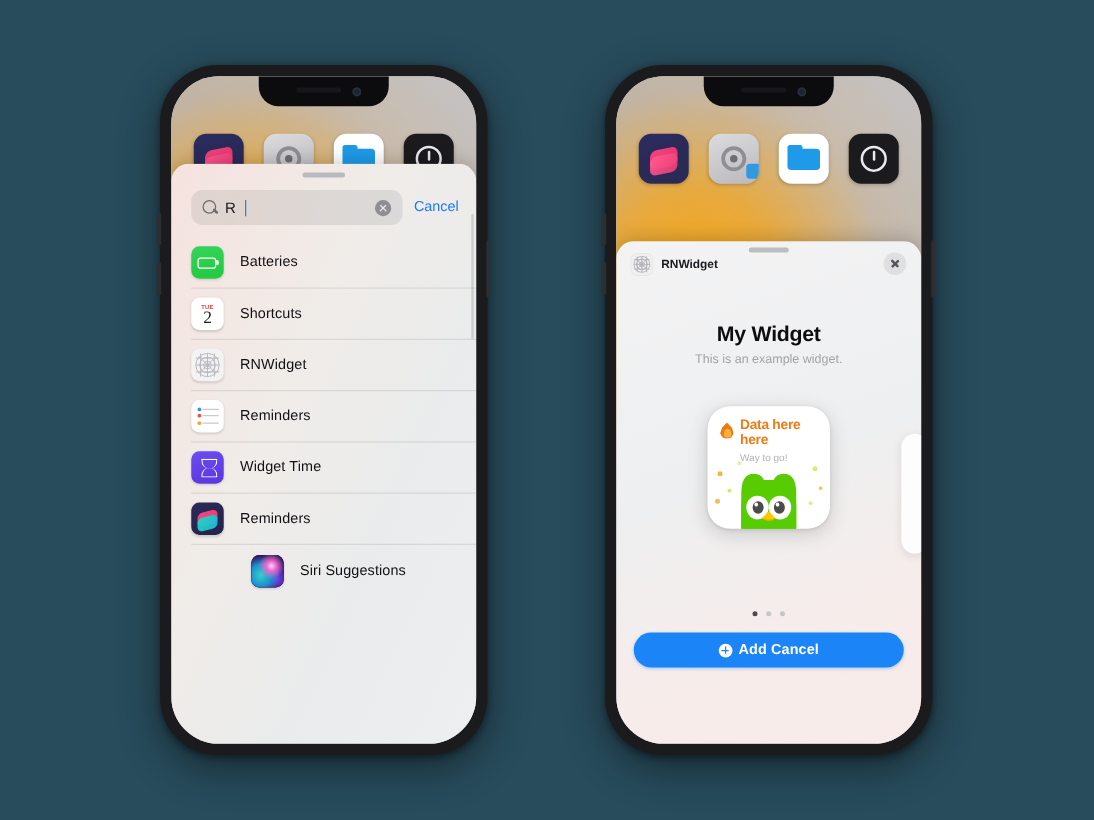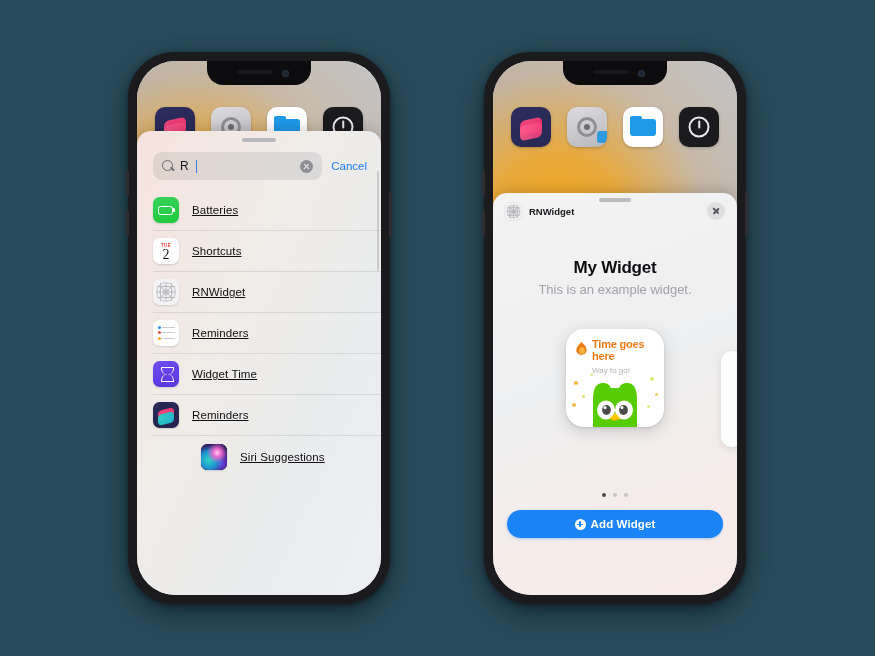--- a/index.html
+++ b/index.html
@@ -148,21 +148,21 @@
   .cancel { font-size:11.5px; color:#1a7cf0; flex:none; }
 
   
   .applist { padding:0 0 0 16px; }
   .approw {
     display:flex; align-items:center; gap:13px;
     height:41px;
     border-bottom:1px solid rgba(0,0,0,.085);
   }
   .approw:last-child { border-bottom:none;padding-left:48px; }
-  .approw .label { font-size:11.5px; color:#111114; letter-spacing:.1px;text-decoration:underline; }
+  .approw .label { font-size:11.5px; color:#111114; letter-spacing:.1px; }
   .listicon { width:26px; height:26px; border-radius:6.5px; position:relative; flex:none;
       box-shadow:0 1px 2px rgba(0,0,0,.14); overflow:hidden; }
 
   
   .li-batteries { background:linear-gradient(170deg,#36d35a,#22c93f); }
   .li-batteries .bb { position:absolute; left:4.5px; top:8.5px; width:15px; height:9px;
       border:1.6px solid #fff; border-radius:2.5px; }
   .li-batteries .bt { position:absolute; left:20px; top:11px; width:2px; height:4px;
       background:#fff; border-radius:0 1.5px 1.5px 0; }
 
@@ -229,21 +229,21 @@
   .closebtn { margin-left:auto; width:18px; height:18px; border-radius:50%;
       background:rgba(120,120,128,.15); position:relative; flex:none; }
   .closebtn::before, .closebtn::after {
       content:""; position:absolute; left:4.8px; top:8.2px; width:8.4px; height:1.5px;
       background:#56565c; border-radius:1px; }
   .closebtn::before { transform:rotate(45deg); }
   .closebtn::after  { transform:rotate(-45deg); }
 
   .whead { text-align:center; margin-top:34px; }
   .whead .wt { font-size:17px; font-weight:bold; color:#0d0d10; letter-spacing:-.2px; }
-  .whead .ws { font-size:13px; color:#a3a3a8; margin-top:4px; }
+  .whead .ws { font-size:10px; color:#a3a3a8; margin-top:4px; }
 
   
   .carousel { position:relative; height:150px; margin-top:28px; }
   .peek {
     position:absolute; top:26px; width:22px; height:96px;
     background:#fdfdfd; border-radius:13px;
     box-shadow:0 2px 8px rgba(0,0,0,.10);
   }
   .peek.rightpeek { right:-6px; }
 
@@ -491,21 +491,21 @@
       <div class="whead">
         <div class="wt">My Widget</div>
         <div class="ws">This is an example widget.</div>
       </div>
 
       <div class="carousel">
         <div class="peek rightpeek"></div>
 
         <div class="wcard">
           <span class="flame"></span>
-          <span class="ttl">Time goes here</span>
+          <span class="ttl">Data here here</span>
           <span class="sub">Way to go!</span>
 
           <span class="sparkle sp1"></span>
           <span class="sparkle sp2"></span>
           <span class="sparkle sp3"></span>
           <span class="sparkle sp4"></span>
           <span class="sparkle sp5"></span>
           <span class="sparkle sp6"></span>
           <span class="sparkle sp7"></span>
 
@@ -527,18 +527,18 @@
       </div>
 
       <div class="dots">
         <span class="dot on"></span>
         <span class="dot"></span>
         <span class="dot"></span>
       </div>
 
       <div class="addbtn">
         <span class="plusicon"></span>
-        <span class="lab">Add Widget</span>
+        <span class="lab">Add Cancel</span>
       </div>
     </div>
 
   </div>
 </div>
 
 </body></html>

